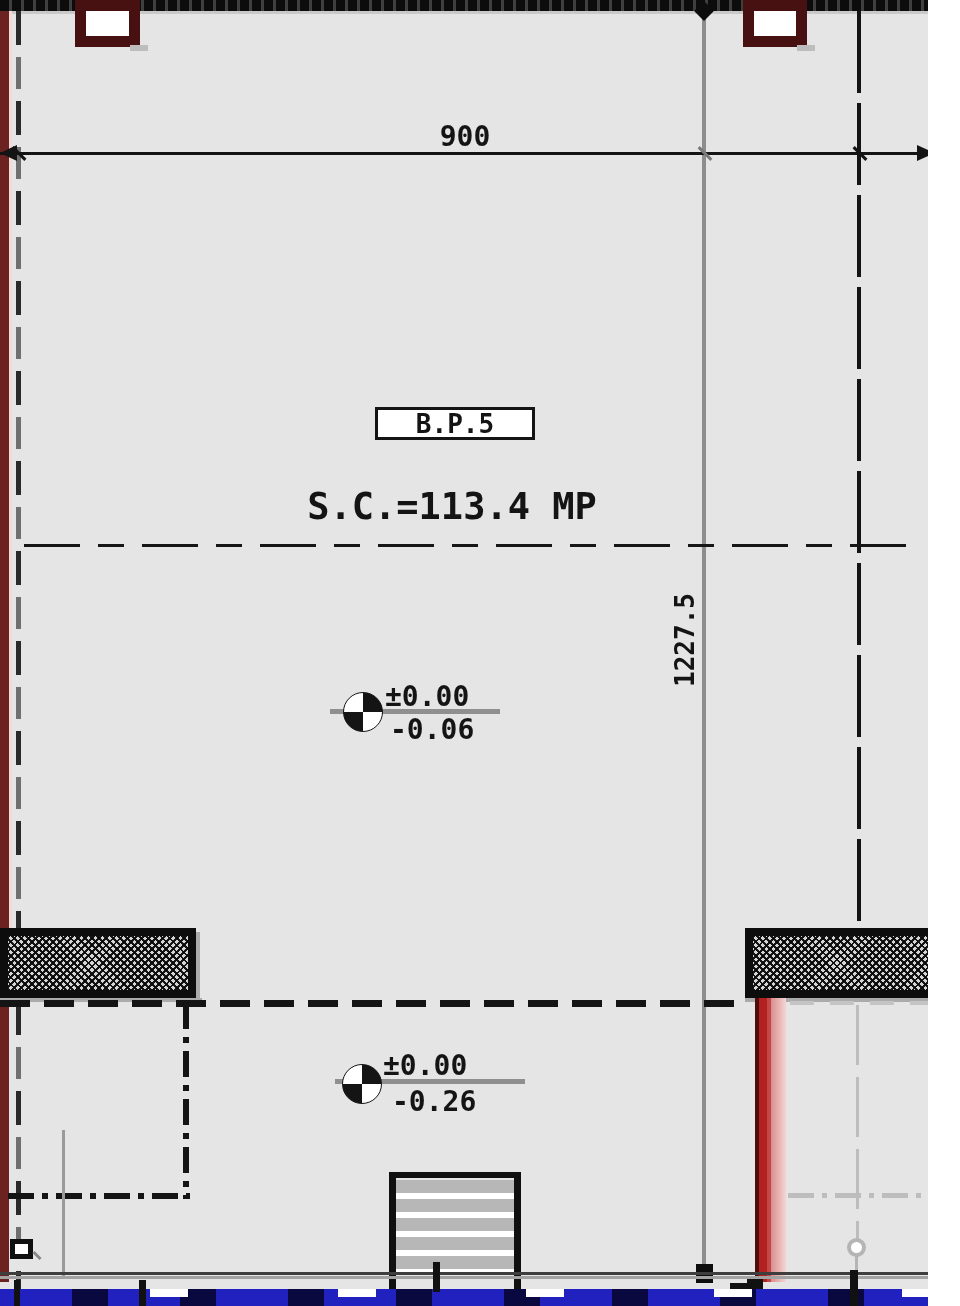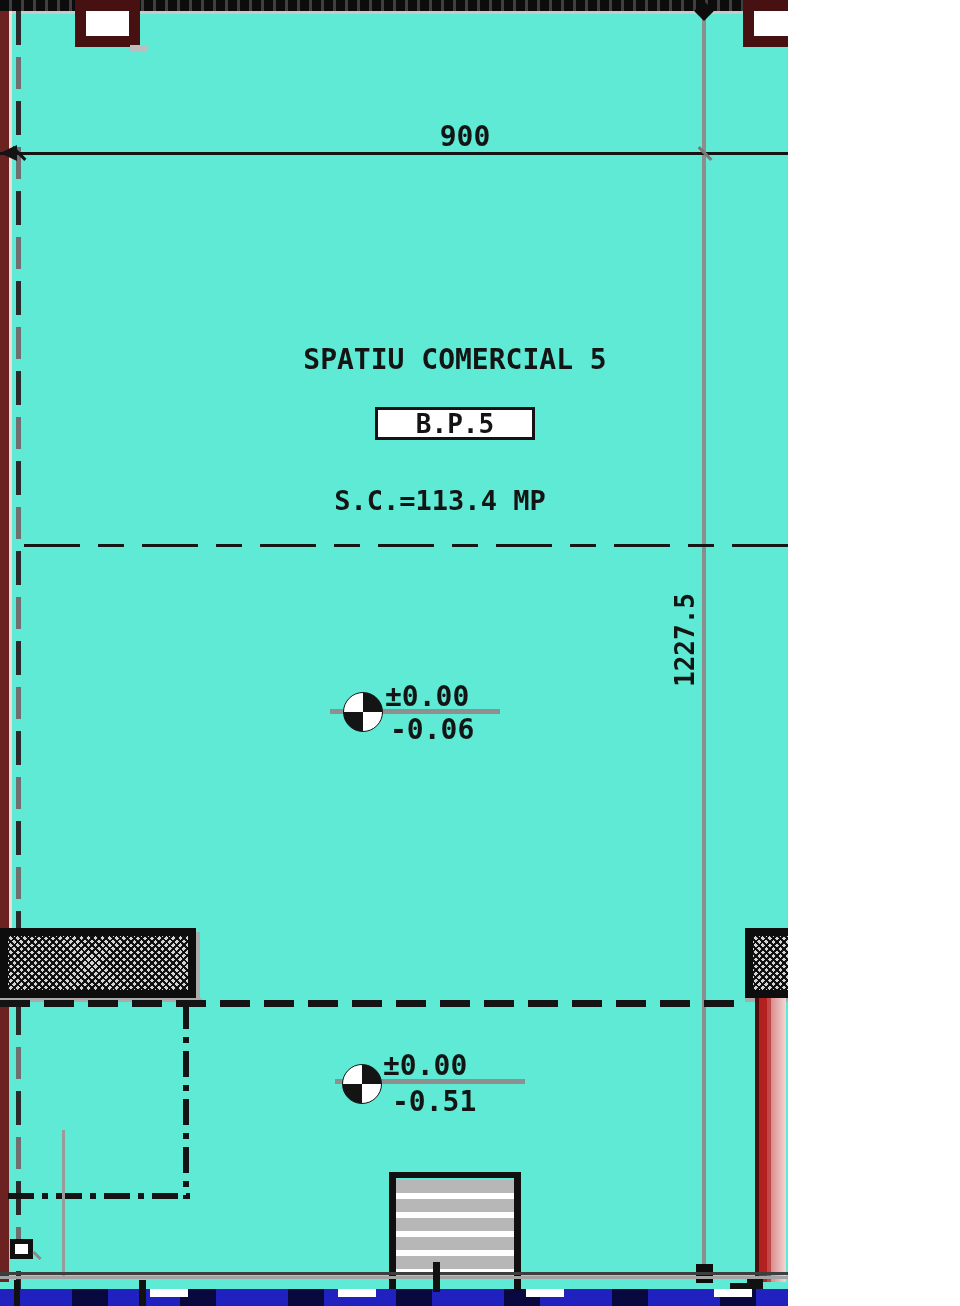--- a/index.html
+++ b/index.html
@@ -1,17 +1,17 @@
 <!DOCTYPE html>
 <html><head>
 <meta charset="utf-8">
 <style>
   html,body{margin:0;padding:0;background:#ffffff;}
   #canvas{
-    position:relative;width:788px;height:1306px;background:#5eead4;overflow:hidden;
+    position:relative;width:928px;height:1306px;background:#e5e5e5;overflow:hidden;
     font-family:"DejaVu Sans Mono","Liberation Mono",monospace;color:#141414;
   }
   .abs{position:absolute;}
   .txt{font-weight:bold;white-space:nowrap;}
 
   
   #top-band{left:0;top:0;width:960px;height:11px;
     background:repeating-linear-gradient(90deg,#0c0c0c 0 9px,#3f3f3f 9px 12px);}
   #top-band-shadow{left:0;top:11px;width:960px;height:3px;background:#c9c9c9;}
   .col-square{top:0;width:65px;height:47px;box-sizing:border-box;
@@ -53,21 +53,21 @@
   
   #midline-dash{left:24px;top:544px;width:897px;height:3px;
     background:repeating-linear-gradient(90deg,#161616 0 56px,transparent 56px 74px,#161616 74px 100px,transparent 100px 118px);}
 
   
   #room-label{left:270px;top:343px;width:370px;text-align:center;font-size:28px;letter-spacing:0;}
   #unit-box{left:375px;top:407px;width:160px;height:33px;box-sizing:border-box;
     border:3px solid #141414;background:#ffffff;text-align:center;}
   #unit-box span{font-size:26px;font-weight:bold;line-height:28px;}
   #area-usable{left:292px;top:446px;width:320px;text-align:center;font-size:27px;}
-  #area-built{left:280px;top:485px;width:320px;text-align:center;font-size:27px;}
+  #area-built{left:292px;top:485px;width:320px;text-align:center;font-size:37px;}
 
   
   #dim-text-v{left:615px;top:625px;width:140px;height:30px;text-align:center;font-size:26px;
     transform:rotate(-90deg);}
 
   
   .level-circle{width:40px;height:40px;border-radius:50%;border:1px solid #141414;box-sizing:border-box;
     background:conic-gradient(#141414 0 90deg,#ffffff 90deg 180deg,#141414 180deg 270deg,#ffffff 270deg 360deg);}
   .level-line{height:5px;background:#8f8f8f;}
   #lvl1-circle{left:343px;top:692px;}
@@ -165,37 +165,36 @@
   <div class="abs" id="dim-line-h"></div>
   <div class="abs" id="dim-arrow-left"></div>
   <div class="abs" id="dim-arrow-right"></div>
   <div class="abs dim-tick" id="dim-tick-a"></div>
   <div class="abs dim-tick" id="dim-tick-b"></div>
   <div class="abs dim-tick" id="dim-tick-c"></div>
   <div class="abs txt" id="dim-text-900">900</div>
 
   <div class="abs" id="midline-dash"></div>
 
-  <div class="abs txt" id="room-label">SPATIU COMERCIAL 5</div>
   <div class="abs" id="unit-box">
     <span>B.P.5</span>
   </div>
   <div class="abs txt" id="area-built">S.C.=113.4 MP</div>
 
   <div class="abs txt" id="dim-text-v">1227.5</div>
 
   <div class="abs level-line" id="lvl1-line"></div>
   <div class="abs level-circle" id="lvl1-circle"></div>
   <div class="abs txt" id="lvl1-above">±0.00</div>
   <div class="abs txt" id="lvl1-below">-0.06</div>
 
   <div class="abs level-line" id="lvl2-line"></div>
   <div class="abs level-circle" id="lvl2-circle"></div>
   <div class="abs txt" id="lvl2-above">±0.00</div>
-  <div class="abs txt" id="lvl2-below">-0.51</div>
+  <div class="abs txt" id="lvl2-below">-0.26</div>
 
   <div class="abs hatch" id="hatch-left"></div>
   <div class="abs" id="hatch-left-shadow"></div>
   <div class="abs" id="hatch-left-shadow-r"></div>
   <div class="abs hatch" id="hatch-right"></div>
   <div class="abs" id="hatch-right-shadow"></div>
 
   <div class="abs" id="dashed-wall-bottom"></div>
   <div class="abs" id="dashdot-right-edge"></div>
   <div class="abs" id="dashdot-bottom-edge"></div>

